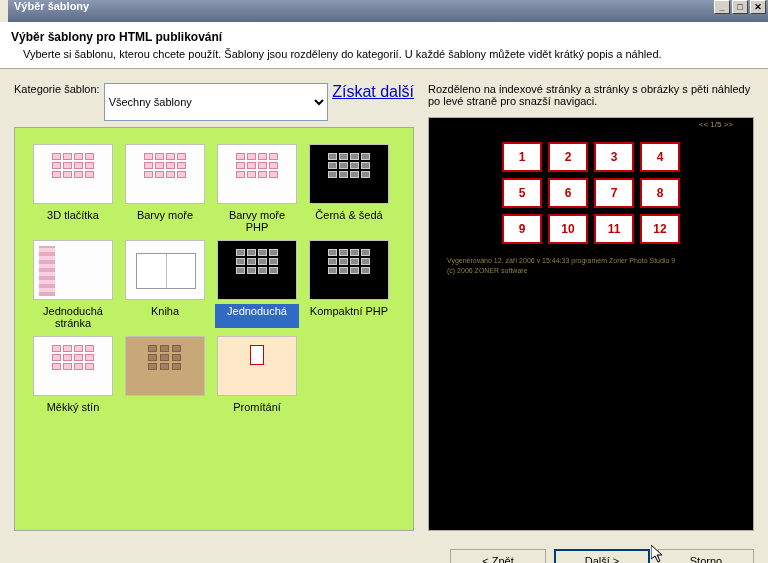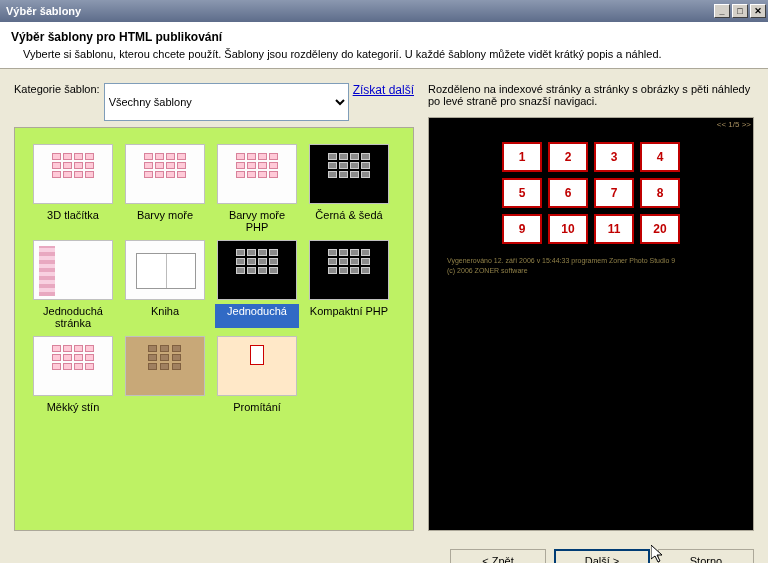--- a/index.html
+++ b/index.html
@@ -1,27 +1,27 @@
 <!DOCTYPE html>
 <html><head>
 <meta charset="utf-8">
 <style>
 * { box-sizing: border-box; margin: 0; padding: 0; }
 body { font-family: Tahoma, sans-serif; font-size: 11px; background: #ece9d8; width: 768px; height: 563px; overflow: hidden; }
-.titlebar { background: linear-gradient(#8b98b0, #5d6c8a); color: #fff; height: 22px; display: flex; align-items: center; padding: 0 2px 0 6px; font-weight: bold; }
+.titlebar { background: linear-gradient(#8b98b0, #5d6c8a); color: #fff; height: 22px; display: flex; padding: 0 2px 0 6px; font-weight: bold; margin-left: 8px; }
 .titlebar .spacer { flex: 1; }
 .winbtn { width: 16px; height: 14px; background: #d4d0c8; border: 1px solid #fff; border-right-color: #404040; border-bottom-color: #404040; margin-left: 2px; display: flex; align-items: center; justify-content: center; font-size: 9px; color: #000; font-family: Arial; cursor: default; }
 .header { background: #fff; border-bottom: 1px solid #aca899; padding: 8px 11px; }
 .header h1 { font-size: 12px; font-weight: bold; margin-bottom: 4px; }
 .header p { font-size: 11px; padding-left: 12px; }
 .content { padding: 14px 14px 8px 14px; display: flex; gap: 14px; }
 .left { flex: 0 0 400px; }
 .catrow { display: flex; gap: 4px; margin-bottom: 6px; }
 .catrow select { flex: 1; height: 38px; border: 1px solid #7f9db9; font-size: 11px; background: #fff; }
-.catrow a { color: #0000cc; text-decoration: underline; margin-left: 0; font-size: 12px; }
+.catrow a { color: #0000cc; text-decoration: underline; margin-left: 0; font-size: 16px; }
 .templates { background: #bef264; border: 1px solid #aca899; height: 404px; padding: 16px; display: flex; flex-wrap: wrap; align-content: flex-start; gap: 6px 8px; overflow: auto; }
 .tpl { width: 84px; text-align: center; cursor: pointer; }
 .thumb { width: 80px; height: 60px; border: 1px solid #c0c0c0; background: #f8c8d8; margin: 0 auto 4px; position: relative; overflow: hidden; }
 .thumb.dark { background: #000; }
 .thumb.brown { background: #c8a878; }
 .thumb.light { background: #fdfdfd; }
 .thumb.peach { background: #ffe8c8; }
 .mini-grid { position: absolute; top: 8px; left: 50%; transform: translateX(-50%); display: grid; grid-template-columns: repeat(4, 9px); gap: 2px; }
 .mini-grid span { width: 9px; height: 7px; background: rgba(255,180,200,0.7); border: 1px solid rgba(200,100,130,0.7); }
 .dark .mini-grid span { background: #8a8a8a; border-color: #ccc; }
@@ -29,21 +29,21 @@
 .brown .mini-grid span { background: #a08060; border-color: #806040; }
 .book { position: absolute; top: 12px; left: 10px; width: 60px; height: 36px; background: #fff; border: 1px solid #999; }
 .book::after { content: ""; position: absolute; top: 0; left: 50%; width: 1px; height: 100%; background: #bbb; }
 .col-strip { position: absolute; top: 5px; left: 5px; width: 16px; height: 50px; background: repeating-linear-gradient(0deg, #e8a8c0 0 4px, #f8d0e0 4px 8px); }
 .proj { position: absolute; top: 8px; left: 50%; transform: translateX(-50%); width: 14px; height: 20px; background: #fff; border: 1px solid #c00; }
 .tpl-label { font-size: 11px; padding: 1px 2px; line-height: 12px; min-height: 24px; }
 .tpl.selected .tpl-label { background: #316ac5; color: #fff; }
 .right { flex: 1; display: flex; flex-direction: column; justify-content: flex-end; }
 .desc { font-size: 11px; margin-bottom: 8px; min-height: 26px; }
 .preview { flex: 1; background: #000; border: 1px solid #aca899; position: relative; height: 390px; }
-.pv-top { position: absolute; top: 2px; right: 2px; color: #a89060; font-size: 8px; font-family: Arial; }
+.pv-top { position: absolute; top: 2px; right: 20px; color: #a89060; font-size: 8px; font-family: Arial; }
 .pv-grid { position: absolute; top: 24px; left: 50%; transform: translateX(-50%); display: grid; grid-template-columns: repeat(4, 40px); gap: 6px; }
 .pv-cell { width: 40px; height: 30px; background: #fff; border: 2px solid #c00000; display: flex; align-items: center; justify-content: center; color: #c00000; font-weight: bold; font-size: 12px; }
 .pv-footer { position: absolute; top: 138px; left: 18px; color: #908048; font-size: 7px; line-height: 10px; }
 .buttons { display: flex; justify-content: flex-end; gap: 8px; padding: 10px 14px; }
 .btn { width: 96px; height: 23px; background: #ece9d8; border: 1px solid #aca899; font-size: 11px; cursor: default; }
 .btn.default { border: 2px solid #003c74; }
 .cursor { position: absolute; left: 651px; top: 545px; pointer-events: none; z-index: 100; }
 </style>
 </head>
 <body>
@@ -246,21 +246,21 @@
           <div class="pv-cell">2</div>
           <div class="pv-cell">3</div>
           <div class="pv-cell">4</div>
           <div class="pv-cell">5</div>
           <div class="pv-cell">6</div>
           <div class="pv-cell">7</div>
           <div class="pv-cell">8</div>
           <div class="pv-cell">9</div>
           <div class="pv-cell">10</div>
           <div class="pv-cell">11</div>
-          <div class="pv-cell">20</div>
+          <div class="pv-cell">12</div>
         </div>
       <div class="pv-footer">
         <div>Vygenerováno 12. září 2006 v 15:44:33 programem Zoner Photo Studio 9</div>
         <div>(c) 2006 ZONER software</div>
       </div>
     </div>
   </div>
 </div>
 
 <div class="buttons">

